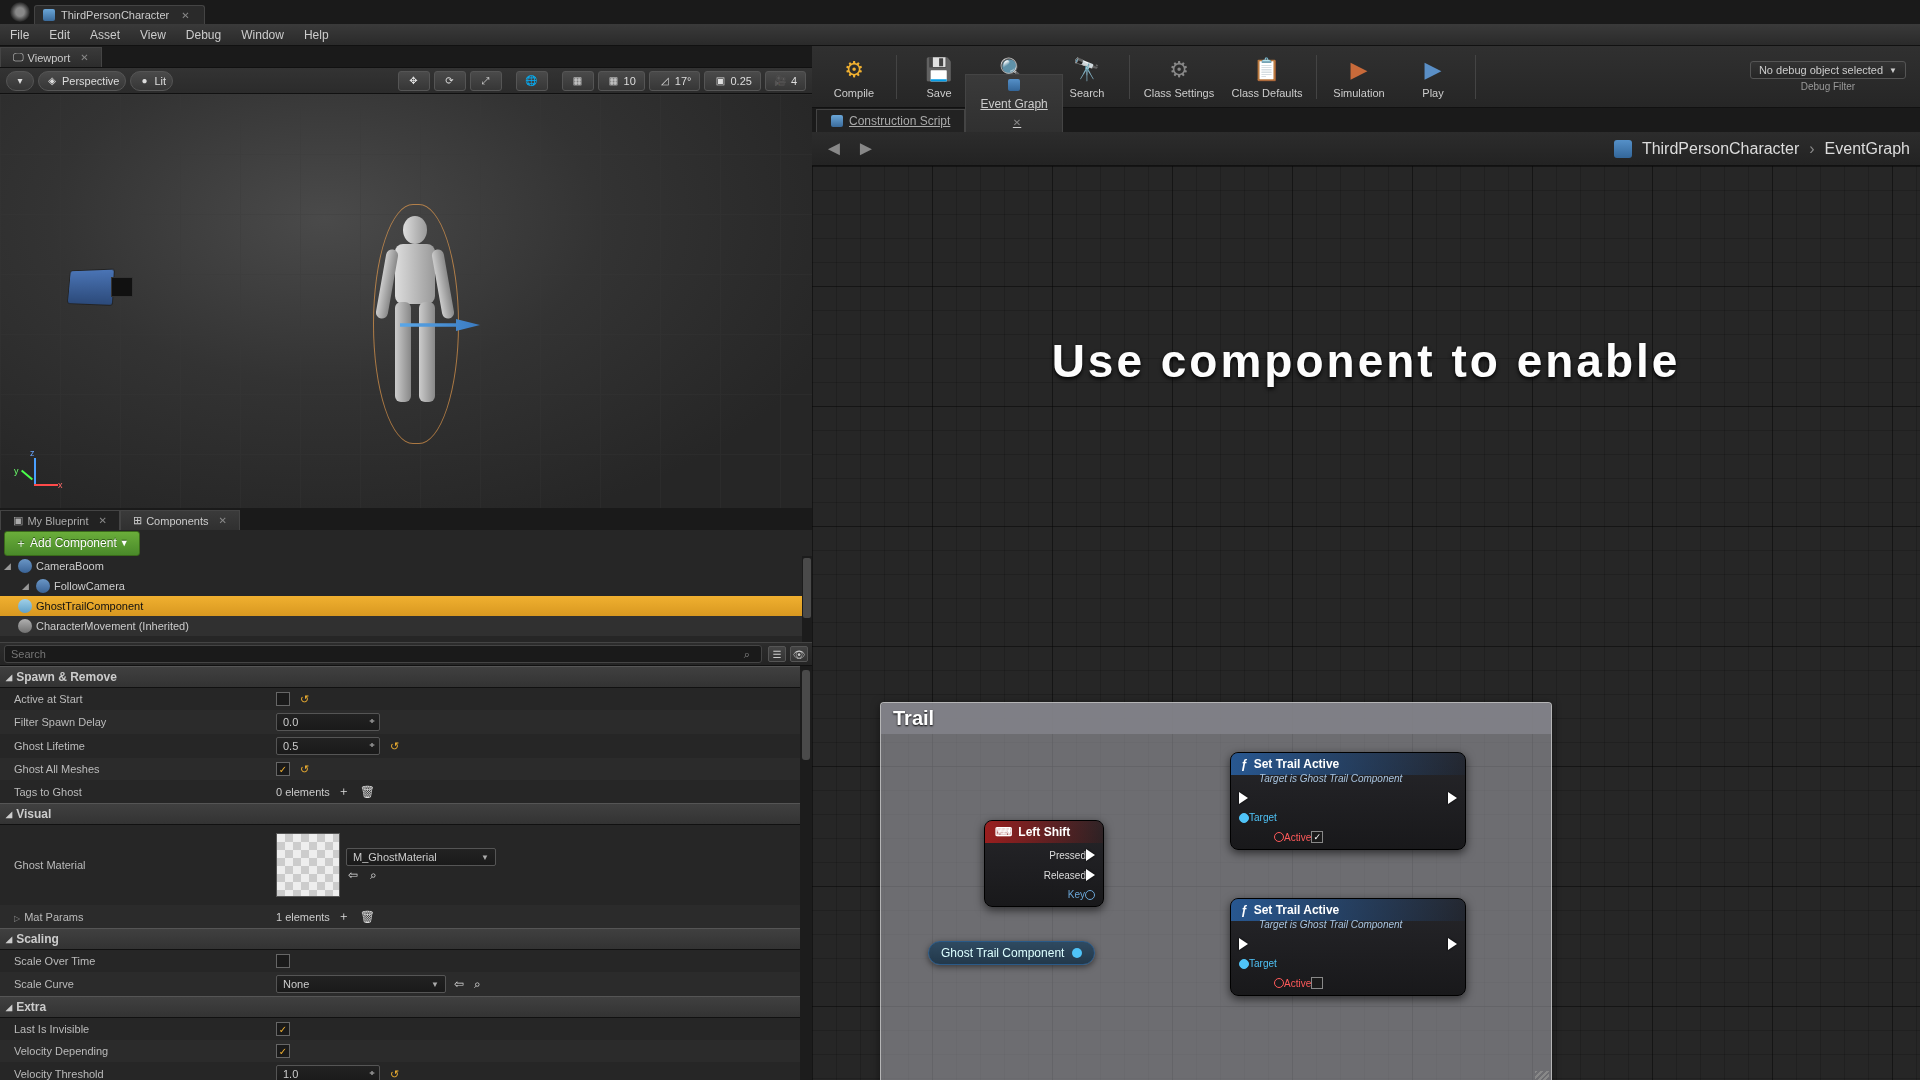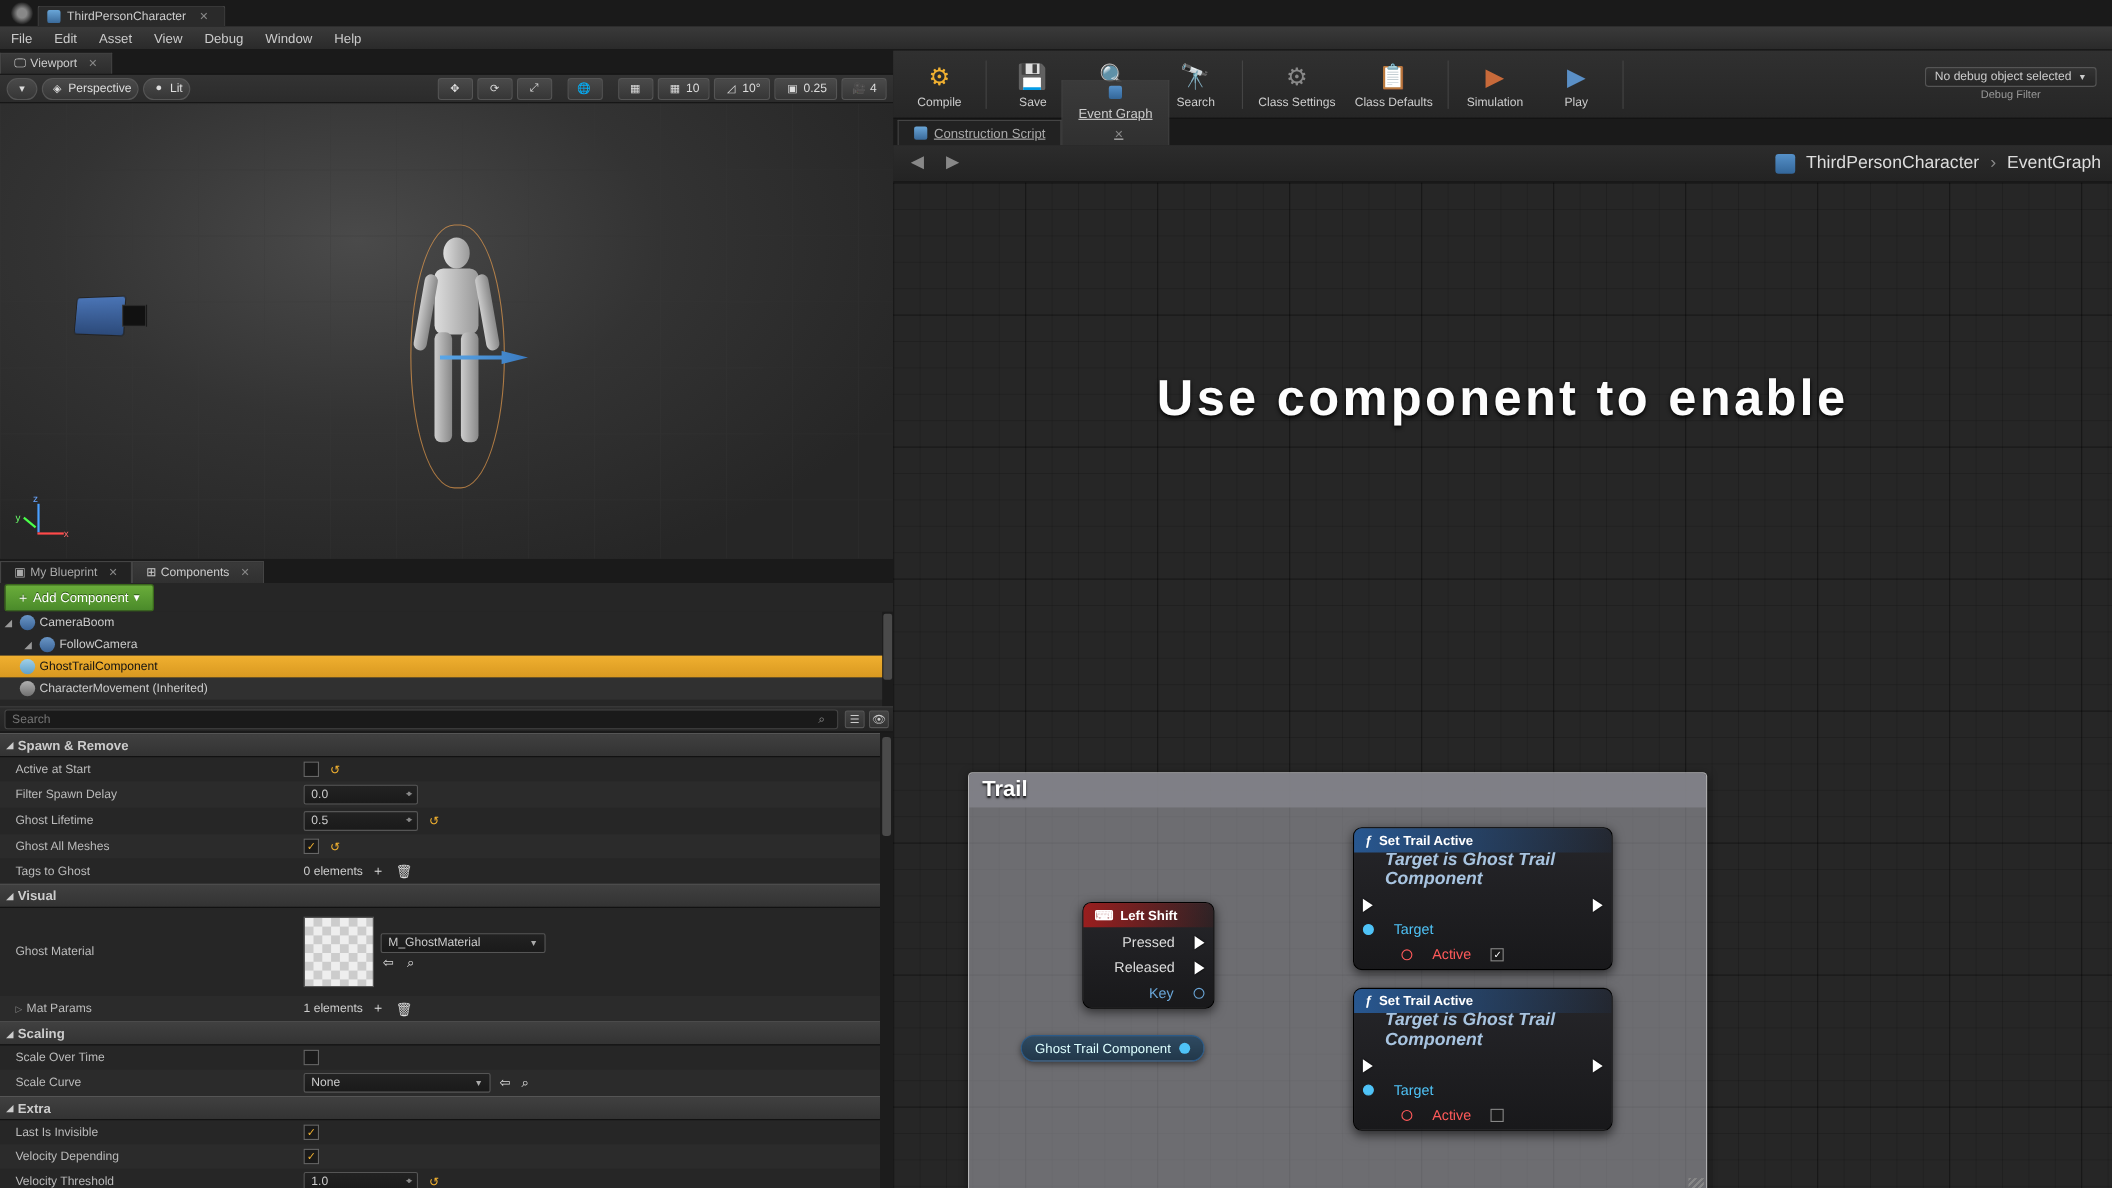--- a/index.html
+++ b/index.html
@@ -141,25 +141,25 @@
 
 .comment-box { position:absolute; background:rgba(180,180,188,0.5); border:1px solid rgba(230,230,230,0.6); border-radius:4px; box-shadow: 0 2px 8px rgba(0,0,0,0.5);}
 .comment-title { background:rgba(130,130,138,0.85); color:#fff; font-size:20px; font-weight:bold; padding:4px 12px; border-radius:4px 4px 0 0; text-shadow:0 1px 2px #000;}
 .resize-grip { position:absolute; right:2px; bottom:2px; width:14px;height:14px; background:repeating-linear-gradient(135deg,#888 0 2px, transparent 2px 4px);}
 
 
 .bp-node { position:absolute; background:linear-gradient(rgba(34,34,38,0.95), rgba(20,20,22,0.95)); border:1px solid #000; border-radius:8px; box-shadow:0 3px 10px rgba(0,0,0,0.6); min-width:120px;}
 .bp-node .node-head { padding:4px 10px; border-radius:7px 7px 0 0; color:#fff; font-size:12px; font-weight:bold; display:flex; align-items:center; gap:6px;}
 .node-head.red { background:linear-gradient(90deg, rgba(160,30,30,0.95), rgba(70,30,30,0.3));}
 .node-head.blue { background:linear-gradient(90deg, rgba(40,90,150,0.95), rgba(30,50,80,0.2));}
-.node-subtitle { font-size:16px; font-style:italic; color:#a8c4e0; font-weight:bold; padding:0 10px 2px 28px; margin-top:-2px;}
+.node-subtitle { font-size:10px; font-style:italic; color:#a8c4e0; font-weight:normal; padding:0 10px 2px 28px; margin-top:-2px;}
 .node-body { padding:6px 8px; display:flex; gap:18px;}
 .pins-left,.pins-right { display:flex; flex-direction:column; gap:8px;}
 .pins-right { align-items:flex-end; text-align:right;}
-.pin { display:flex; align-items:center; gap:18px; font-size:13px; color:#ddd;}
+.pin { display:flex; align-items:center; gap:0; font-size:10px; color:#ddd;}
 .pin .exec { width:0;height:0;border-top:6px solid transparent;border-bottom:6px solid transparent;border-left:9px solid #fff; filter:drop-shadow(0 0 1px #000);}
 .pin .dot { width:10px;height:10px;border-radius:50%; border:1px solid currentColor;}
 .pin .dot.fill { background:currentColor;}
 .pin.target { color:#4fc3f7;}
 .pin.bool { color:#ff5a5a;padding-left:35px;}
 .pin.key { color:#6aa6d8;}
 .pin-checkbox { width:12px;height:12px;background:#1a1a1a;border:1px solid #888; display:flex;align-items:center;justify-content:center;}
 .pin-checkbox.checked::after { content:"✓"; color:#fff; font-size:9px;}
 
 .var-node { position:absolute; background:linear-gradient(rgba(40,70,95,0.9),rgba(26,50,70,0.9)); border:1px solid #2a5a88; border-radius:14px; padding:4px 12px; color:#dff; font-size:12px; display:flex; align-items:center; gap:8px; box-shadow:0 2px 6px rgba(0,0,0,0.5);}
@@ -239,21 +239,21 @@
       <div style="width:6px"></div>
       <div class="vp-btn">
           <span class="vp-icon">▦</span>
         </div>
       <div class="vp-btn">
           <span class="vp-icon">▦</span>
           <span class="vp-number">10</span>
         </div>
       <div class="vp-btn">
           <span class="vp-icon">◿</span>
-          <span class="vp-number">10°</span>
+          <span class="vp-number">17°</span>
         </div>
       <div class="vp-btn">
           <span class="vp-icon">▣</span>
           <span class="vp-number">0.25</span>
         </div>
       <div class="vp-btn">
           <span class="vp-icon">🎥</span>
           <span class="vp-number">4</span>
         </div>
     </div>

